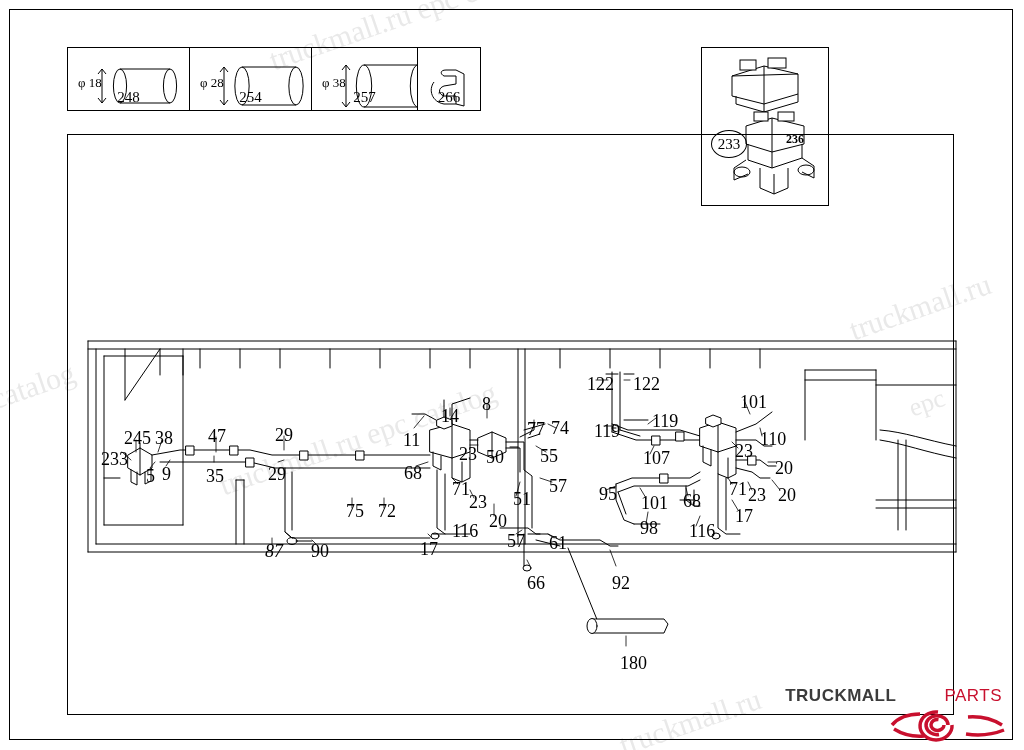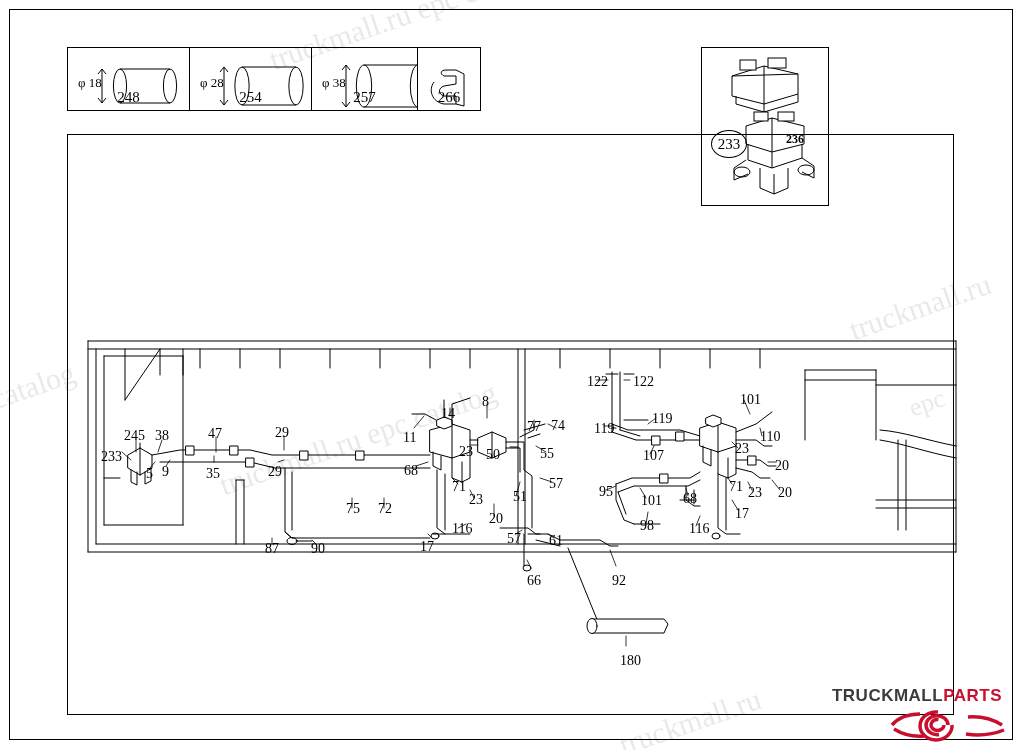--- a/index.html
+++ b/index.html
@@ -88,21 +88,21 @@
     position: absolute;
     width: 34px; height: 26px;
     border: 1px solid #000;
     border-radius: 50%;
     font-size: 15px;
     text-align: center;
     line-height: 26px;
   }
   .lbl {
     position: absolute;
-    font-size: 14px;
+    font-size: 18px;
     font-family: "Liberation Serif", serif;
     color: #000;
     white-space: nowrap;
   }
   .lbl.b { font-weight: bold; }
   
   #diagram { position: absolute; left: 0; top: 0; }
   
   .brand {
     position: absolute;
@@ -110,21 +110,21 @@
     width: 160px; height: 56px;
   }
   .brand-text {
     position: absolute;
     right: 8px; top: 0;
     font-family: "Liberation Sans", sans-serif;
     font-size: 17px;
     letter-spacing: .5px;
   }
   .brand-text .dark { color: #3b3b3b; font-weight: bold; }
-  .brand-text .red { color: #c8102e; font-weight: bold; }
+  .brand-text .red { color: #c8102e; font-weight: normal; margin-left: 48px; }
 </style>
 </head>
 <body>
 
 <div id="page">
 
   <div class="wm" style="left:265px; top:45px;">truckmall.ru epc catalog</div>
   <div class="wm" style="left:-60px; top:400px;">epc catalog</div>
   <div class="wm" style="left:215px; top:470px;">truckmall.ru epc catalog</div>
   <div class="wm" style="left:615px; top:730px;">truckmall.ru</div>
@@ -408,21 +408,21 @@
   <div id="labels">
       <div class="lbl" style="left: 124px; top: 428px;">245</div>
       <div class="lbl" style="left: 155px; top: 428px;">38</div>
       <div class="lbl" style="left: 208px; top: 426px;">47</div>
       <div class="lbl" style="left: 275px; top: 425px;">29</div>
       <div class="lbl" style="left: 101px; top: 449px;">233</div>
       <div class="lbl" style="left: 146px; top: 466px;">5</div>
       <div class="lbl" style="left: 162px; top: 464px;">9</div>
       <div class="lbl" style="left: 206px; top: 466px; text-align: right;">35</div>
       <div class="lbl" style="left: 268px; top: 464px;">29</div>
-      <div class="lbl" style="left: 265px; top: 541px;">87</div>
+      <div class="lbl" style="left: 265px; top: 541px; font-style: italic;">87</div>
       <div class="lbl" style="left: 311px; top: 541px;">90</div>
       <div class="lbl" style="left: 346px; top: 501px;">75</div>
       <div class="lbl" style="left: 378px; top: 501px;">72</div>
       <div class="lbl" style="left: 403px; top: 417px; margin-top: 13px;">11</div>
       <div class="lbl" style="left: 441px; top: 406px;">14</div>
       <div class="lbl" style="left: 482px; top: 394px;">8</div>
       <div class="lbl" style="left: 459px; top: 444px;">23</div>
       <div class="lbl" style="left: 486px; top: 447px;">50</div>
       <div class="lbl" style="left: 527px; top: 419px;">77</div>
       <div class="lbl" style="left: 551px; top: 418px;">74</div>

